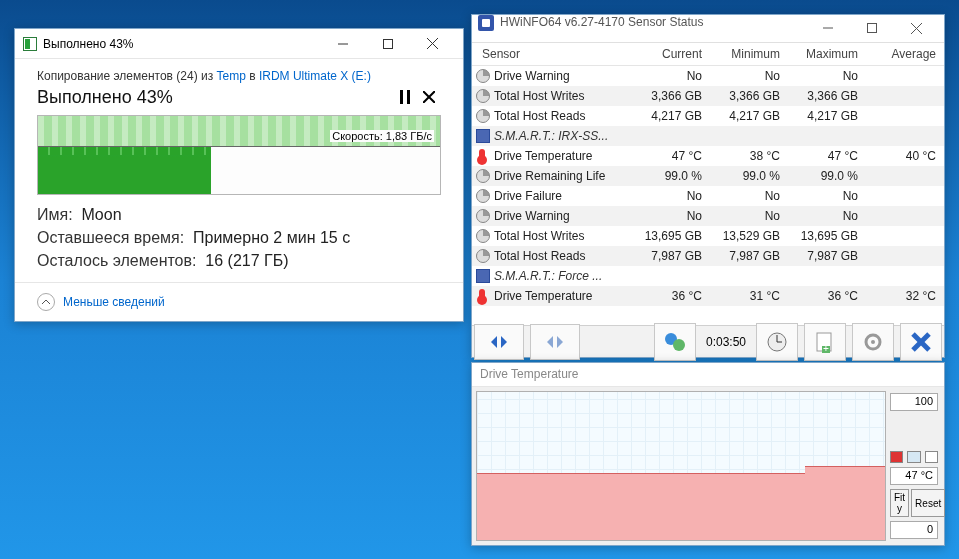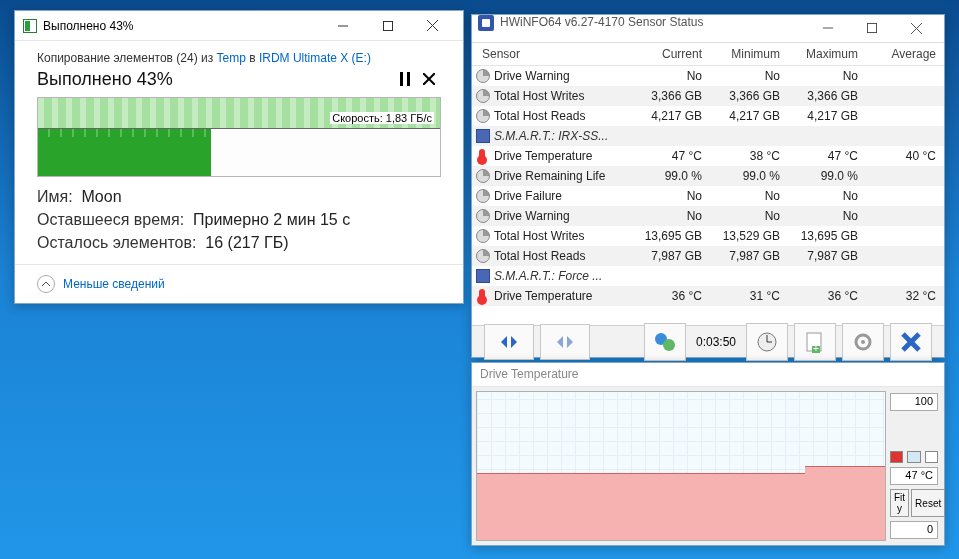--- a/index.html
+++ b/index.html
@@ -10,21 +10,21 @@
     width: 959px;
     height: 559px;
     position: relative;
     overflow: hidden;
   }
 
   
   .copy-window {
     position: absolute;
     left: 14px;
-    top: 10px;
+    top: 28px;
     width: 450px;
     height: 294px;
     background: #fff;
     border: 1px solid #7fa6c9;
     box-shadow: 0 2px 10px rgba(0,0,0,.25);
     display: flex;
     flex-direction: column;
   }
   .copy-titlebar {
     height: 30px;
@@ -153,21 +153,21 @@
   .rowicon{
     position:absolute; left:4px; top:3px; width:14px; height:14px;
   }
   .ic-clock{background:conic-gradient(#999 0 25%, #ddd 0 100%); border-radius:50%; border:1px solid #888;}
   .ic-therm{width:6px; height:14px; left:7px; background:#e33; border-radius:3px; position:absolute;}
   .ic-therm::before{content:""; position:absolute; left:-2px; bottom:-2px; width:10px; height:10px; background:#e33; border-radius:50%;}
   .ic-chip{background:#4a67b3; border:1px solid #2a4a9a;}
 
   .hw-toolbar{
     height:32px; border-top:1px solid #d0d0d0;
-    display:flex; align-items:center; gap:6px; padding:0 12px;
+    display:flex; align-items:center; gap:6px; padding:0 2px;
     background:#f2f2f2;
   }
   .tbtn{
     width:38px; height:36px; border:1px solid #c8c8c8; background:#fafafa;
     display:flex; align-items:center; justify-content:center;
   }
   .tbtn.double{ width:50px; }
   .tbtn.wide{ width:42px; height:38px; }
   .hw-toolbar .elapsed{ font-size:12px; color:#000; margin:0 4px; }
 

